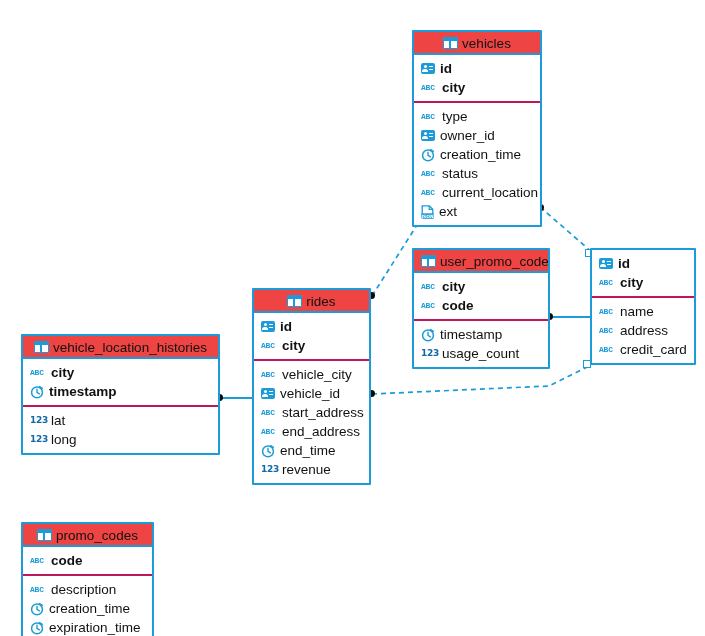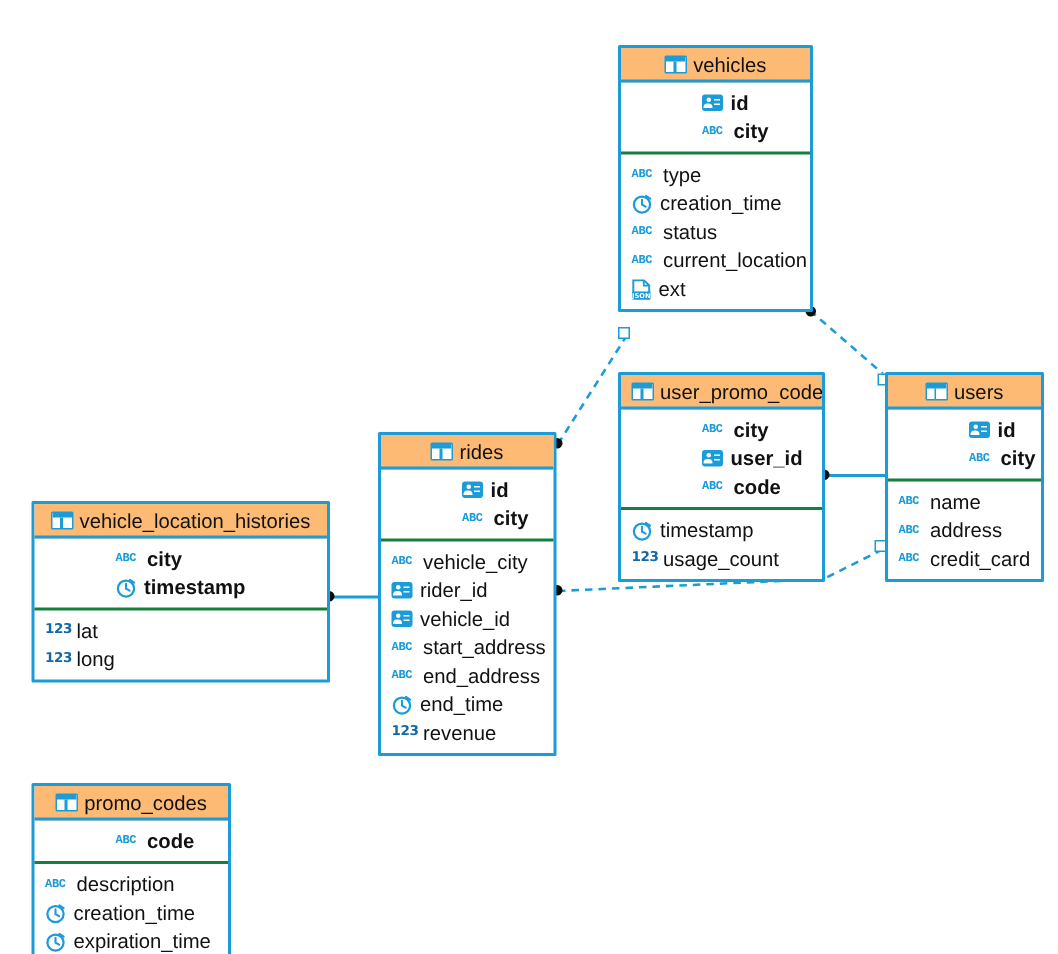--- a/index.html
+++ b/index.html
@@ -36,38 +36,37 @@
     box-sizing: border-box;
     border: 2px solid #1b9bd8;
     background: #ffffff;
     border-radius: 1px;
   }
   .table-title {
     box-sizing: border-box;
     height: 23px;
     line-height: 21px;
     border-bottom: 2px solid #1b9bd8;
-    background: #fdba74;
+    background: #ef4444;
     text-align: center;
     font-size: 13.5px;
     color: #111111;
     white-space: nowrap;
     padding: 0 7px;
     overflow: hidden;
   }
   .table-title .tname {
     vertical-align: middle;
   }
 
   .section {
     padding: 4px 0 4px 0;
   }
   .section.keys {
-    border-bottom: 2px solid #15803d;
-    padding-left: 47px;
+    border-bottom: 2px solid #be185d;
   }
 
   .field {
     display: flex;
     align-items: center;
     height: 19px;
     padding: 0 6px 0 7px;
     font-size: 13.5px;
     color: #111111;
     white-space: nowrap;
@@ -257,20 +256,29 @@
         <span class="icon icon-abc">ABC</span>
         <span class="fname">city</span>
       </div>
     </div>
     <div class="section">
       <div class="field">
         <span class="icon icon-abc">ABC</span>
         <span class="fname">type</span>
       </div>
       <div class="field">
+        <span class="icon icon-id">
+            <i class="head"></i>
+            <i class="body"></i>
+            <i class="l1"></i>
+            <i class="l2"></i>
+          </span>
+        <span class="fname">owner_id</span>
+      </div>
+      <div class="field">
         <span class="icon icon-clock">
           <svg viewBox="0 0 14 14" width="14" height="14">
               <circle cx="7" cy="7.4" r="5.4" fill="none" stroke="#1b9bd8" stroke-width="1.5"></circle>
               <path d="M7 4.2 L7 7.4 L9.4 8.8" fill="none" stroke="#1b9bd8" stroke-width="1.4" stroke-linecap="round"></path>
               <path d="M9.6 1.6 L12.4 3.4" stroke="#1b9bd8" stroke-width="1.4" stroke-linecap="round"></path>
             </svg>
         </span>
         <span class="fname">creation_time</span>
       </div>
       <div class="field">
@@ -298,29 +306,20 @@
   <div class="table-box" style="left:412px; top:248px; width:138px;">
     <div class="table-title">
       <span class="icon icon-table"></span><span class="tname">user_promo_codes</span>
     </div>
     <div class="section keys">
       <div class="field pk">
         <span class="icon icon-abc">ABC</span>
         <span class="fname">city</span>
       </div>
       <div class="field pk">
-        <span class="icon icon-id">
-            <i class="head"></i>
-            <i class="body"></i>
-            <i class="l1"></i>
-            <i class="l2"></i>
-          </span>
-        <span class="fname">user_id</span>
-      </div>
-      <div class="field pk">
         <span class="icon icon-abc">ABC</span>
         <span class="fname">code</span>
       </div>
     </div>
     <div class="section">
       <div class="field">
         <span class="icon icon-clock">
           <svg viewBox="0 0 14 14" width="14" height="14">
               <circle cx="7" cy="7.4" r="5.4" fill="none" stroke="#1b9bd8" stroke-width="1.5"></circle>
               <path d="M7 4.2 L7 7.4 L9.4 8.8" fill="none" stroke="#1b9bd8" stroke-width="1.4" stroke-linecap="round"></path>
@@ -330,23 +329,20 @@
         <span class="fname">timestamp</span>
       </div>
       <div class="field">
         <span class="icon icon-123">123</span>
         <span class="fname">usage_count</span>
       </div>
     </div>
   </div>
 
   <div class="table-box" style="left:590px; top:248px; width:106px;">
-    <div class="table-title">
-      <span class="icon icon-table"></span><span class="tname">users</span>
-    </div>
     <div class="section keys">
       <div class="field pk">
         <span class="icon icon-id">
             <i class="head"></i>
             <i class="body"></i>
             <i class="l1"></i>
             <i class="l2"></i>
           </span>
         <span class="fname">id</span>
       </div>
@@ -395,29 +391,20 @@
         <span class="icon icon-abc">ABC</span>
         <span class="fname">vehicle_city</span>
       </div>
       <div class="field">
         <span class="icon icon-id">
             <i class="head"></i>
             <i class="body"></i>
             <i class="l1"></i>
             <i class="l2"></i>
           </span>
-        <span class="fname">rider_id</span>
-      </div>
-      <div class="field">
-        <span class="icon icon-id">
-            <i class="head"></i>
-            <i class="body"></i>
-            <i class="l1"></i>
-            <i class="l2"></i>
-          </span>
         <span class="fname">vehicle_id</span>
       </div>
       <div class="field">
         <span class="icon icon-abc">ABC</span>
         <span class="fname">start_address</span>
       </div>
       <div class="field">
         <span class="icon icon-abc">ABC</span>
         <span class="fname">end_address</span>
       </div>

